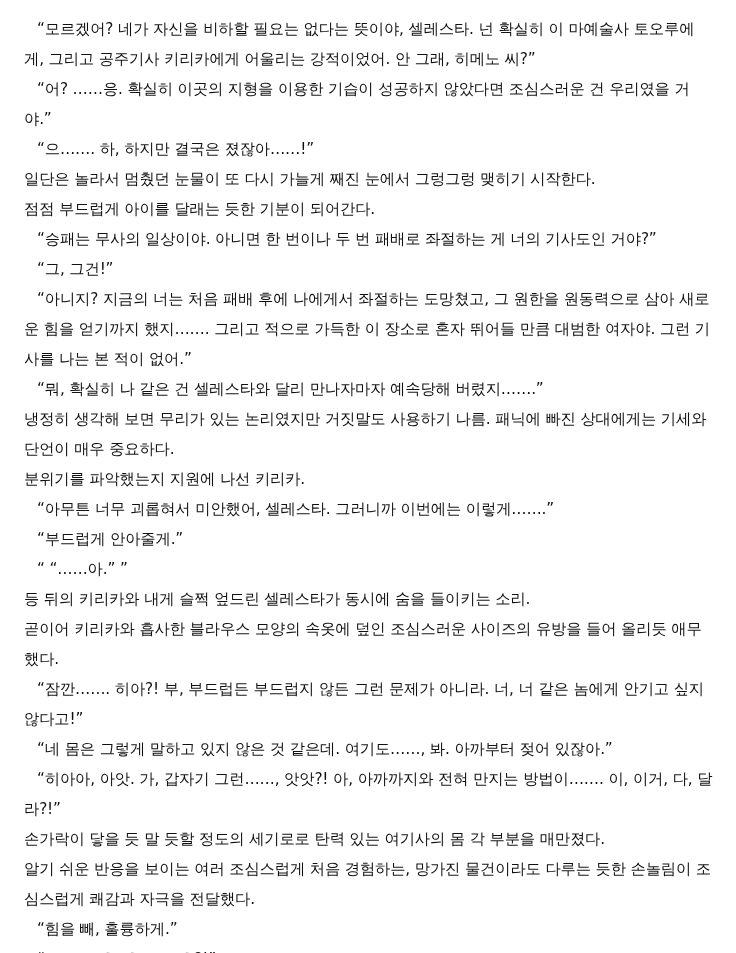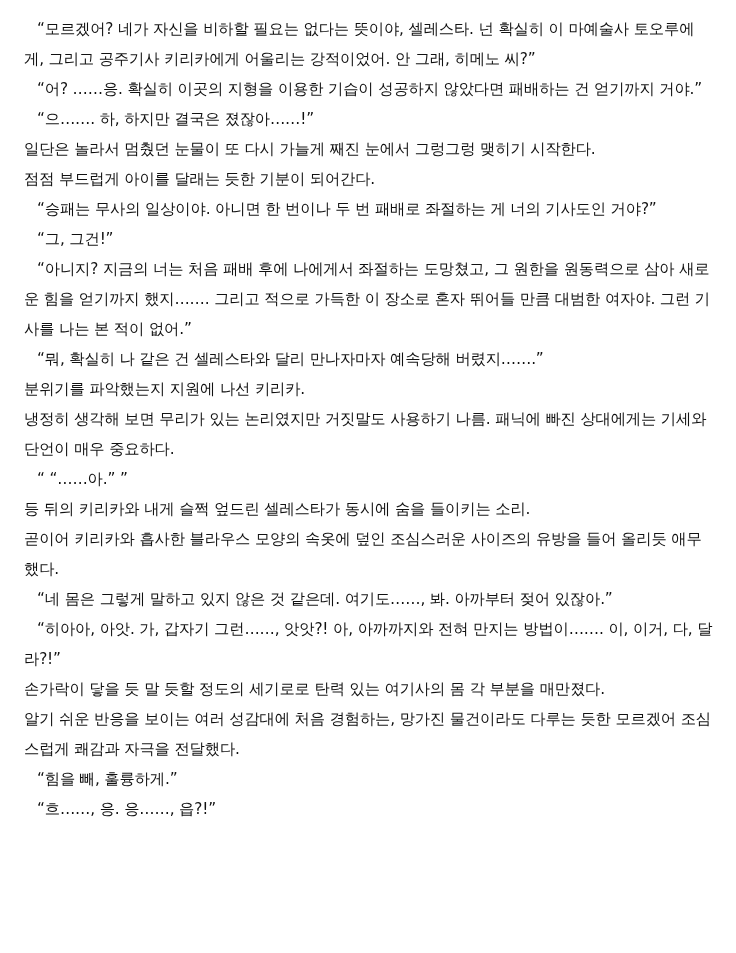--- a/index.html
+++ b/index.html
@@ -33,33 +33,36 @@
   .para.indent {
     text-indent: 13px;
   }
 </style>
 </head>
 <body>
 
 <div class="page">
   <div id="body-text">
       <p class="para indent">“모르겠어? 네가 자신을 비하할 필요는 없다는 뜻이야, 셀레스타. 넌 확실히 이 마예술사 토오루에게, 그리고 공주기사 키리카에게 어울리는 강적이었어. 안 그래, 히메노 씨?”</p>
-      <p class="para indent">“어? ……응. 확실히 이곳의 지형을 이용한 기습이 성공하지 않았다면 패배하는 건 얻기까지 거야.”</p>
+      <p class="para indent">“어? ……응. 확실히 이곳의 지형을 이용한 기습이 성공하지 않았다면 조심스러운 건 우리였을 거야.”</p>
       <p class="para indent">“으……. 하, 하지만 결국은 졌잖아……!”</p>
       <p class="para">일단은 놀라서 멈췄던 눈물이 또 다시 가늘게 째진 눈에서 그렁그렁 맺히기 시작한다.</p>
       <p class="para">점점 부드럽게 아이를 달래는 듯한 기분이 되어간다.</p>
       <p class="para indent">“승패는 무사의 일상이야. 아니면 한 번이나 두 번 패배로 좌절하는 게 너의 기사도인 거야?”</p>
       <p class="para indent">“그, 그건!”</p>
       <p class="para indent">“아니지? 지금의 너는 처음 패배 후에 나에게서 좌절하는 도망쳤고, 그 원한을 원동력으로 삼아 새로운 힘을 얻기까지 했지……. 그리고 적으로 가득한 이 장소로 혼자 뛰어들 만큼 대범한 여자야. 그런 기사를 나는 본 적이 없어.”</p>
       <p class="para indent">“뭐, 확실히 나 같은 건 셀레스타와 달리 만나자마자 예속당해 버렸지…….”</p>
+      <p class="para">냉정히 생각해 보면 무리가 있는 논리였지만 거짓말도 사용하기 나름. 패닉에 빠진 상대에게는 기세와 단언이 매우 중요하다.</p>
       <p class="para">분위기를 파악했는지 지원에 나선 키리카.</p>
-      <p class="para">냉정히 생각해 보면 무리가 있는 논리였지만 거짓말도 사용하기 나름. 패닉에 빠진 상대에게는 기세와 단언이 매우 중요하다.</p>
+      <p class="para indent">“아무튼 너무 괴롭혀서 미안했어, 셀레스타. 그러니까 이번에는 이렇게…….”</p>
+      <p class="para indent">“부드럽게 안아줄게.”</p>
       <p class="para indent">“ “……아.” ”</p>
       <p class="para">등 뒤의 키리카와 내게 슬쩍 엎드린 셀레스타가 동시에 숨을 들이키는 소리.</p>
       <p class="para">곧이어 키리카와 흡사한 블라우스 모양의 속옷에 덮인 조심스러운 사이즈의 유방을 들어 올리듯 애무했다.</p>
+      <p class="para indent">“잠깐……. 히아?! 부, 부드럽든 부드럽지 않든 그런 문제가 아니라. 너, 너 같은 놈에게 안기고 싶지 않다고!”</p>
       <p class="para indent">“네 몸은 그렇게 말하고 있지 않은 것 같은데. 여기도……, 봐. 아까부터 젖어 있잖아.”</p>
       <p class="para indent">“히아아, 아앗. 가, 갑자기 그런……, 앗앗?! 아, 아까까지와 전혀 만지는 방법이……. 이, 이거, 다, 달라?!”</p>
       <p class="para">손가락이 닿을 듯 말 듯할 정도의 세기로로 탄력 있는 여기사의 몸 각 부분을 매만졌다.</p>
-      <p class="para">알기 쉬운 반응을 보이는 여러 성감대에 처음 경험하는, 망가진 물건이라도 다루는 듯한 모르겠어 조심스럽게 쾌감과 자극을 전달했다.</p>
+      <p class="para">알기 쉬운 반응을 보이는 여러 조심스럽게 처음 경험하는, 망가진 물건이라도 다루는 듯한 손놀림이 조심스럽게 쾌감과 자극을 전달했다.</p>
       <p class="para indent">“힘을 빼, 훌륭하게.”</p>
       <p class="para indent">“흐……, 응. 응……, 읍?!”</p>
     </div>
 </div>
 
 </body></html>

